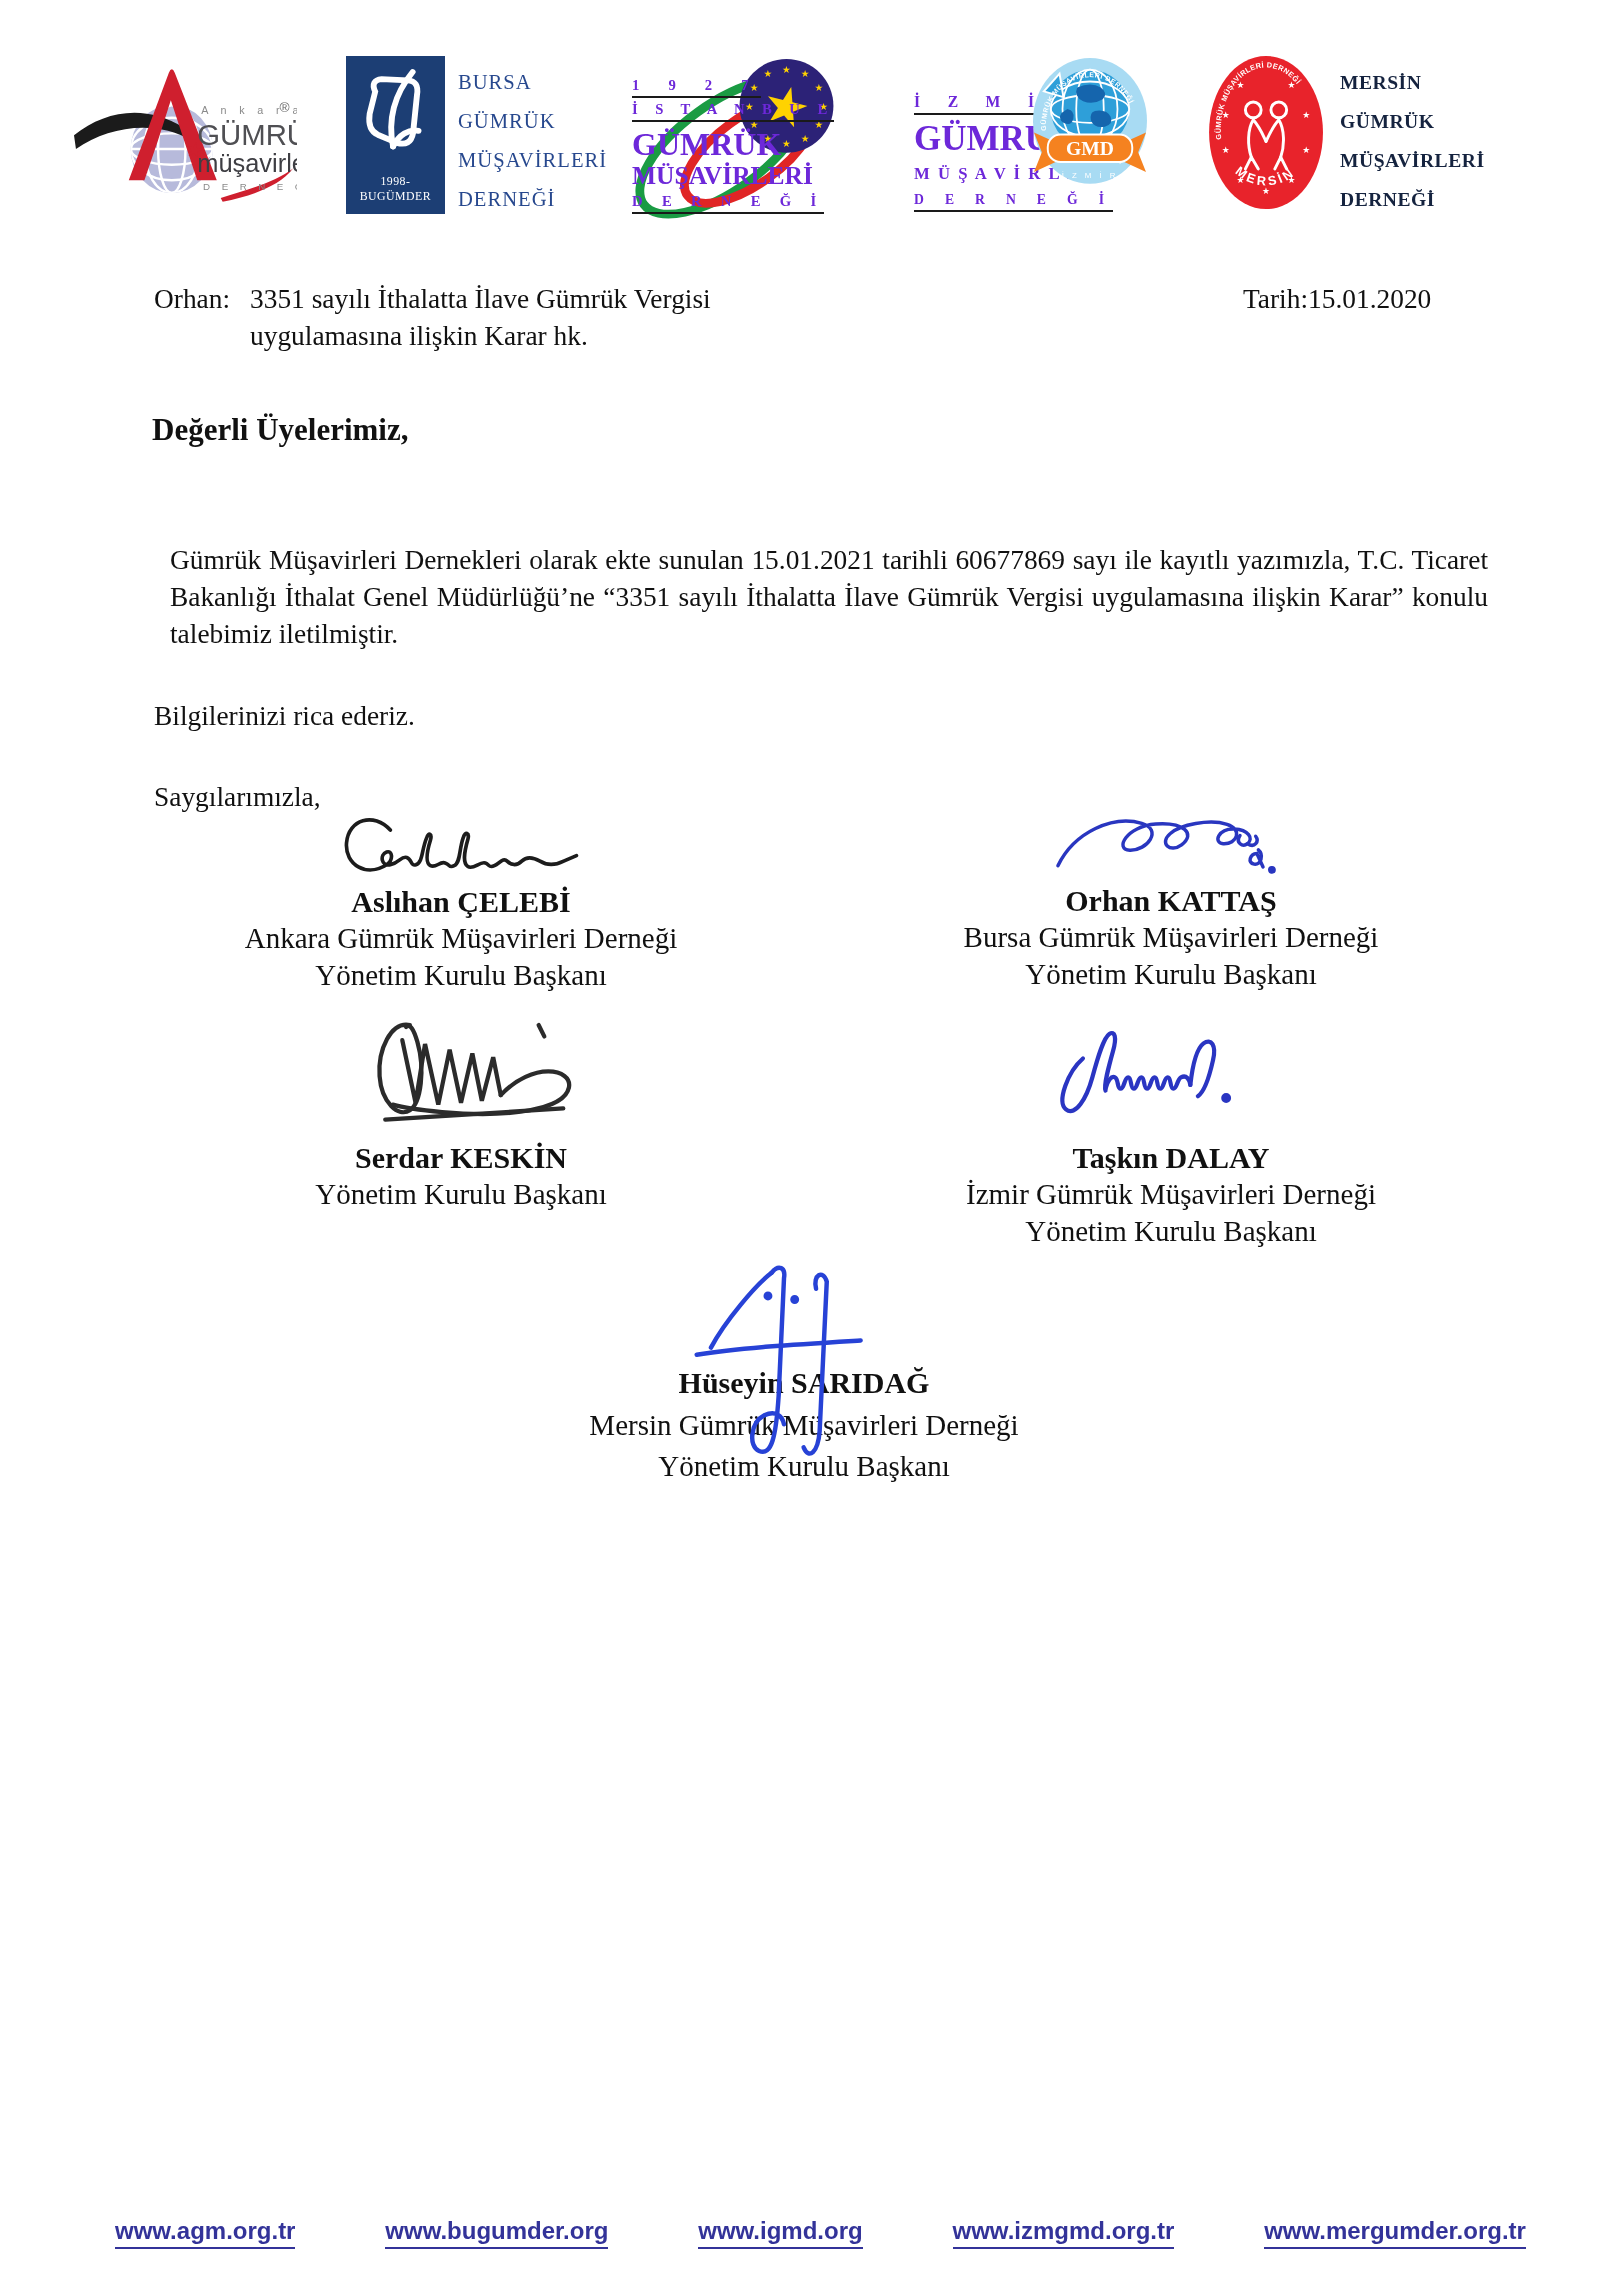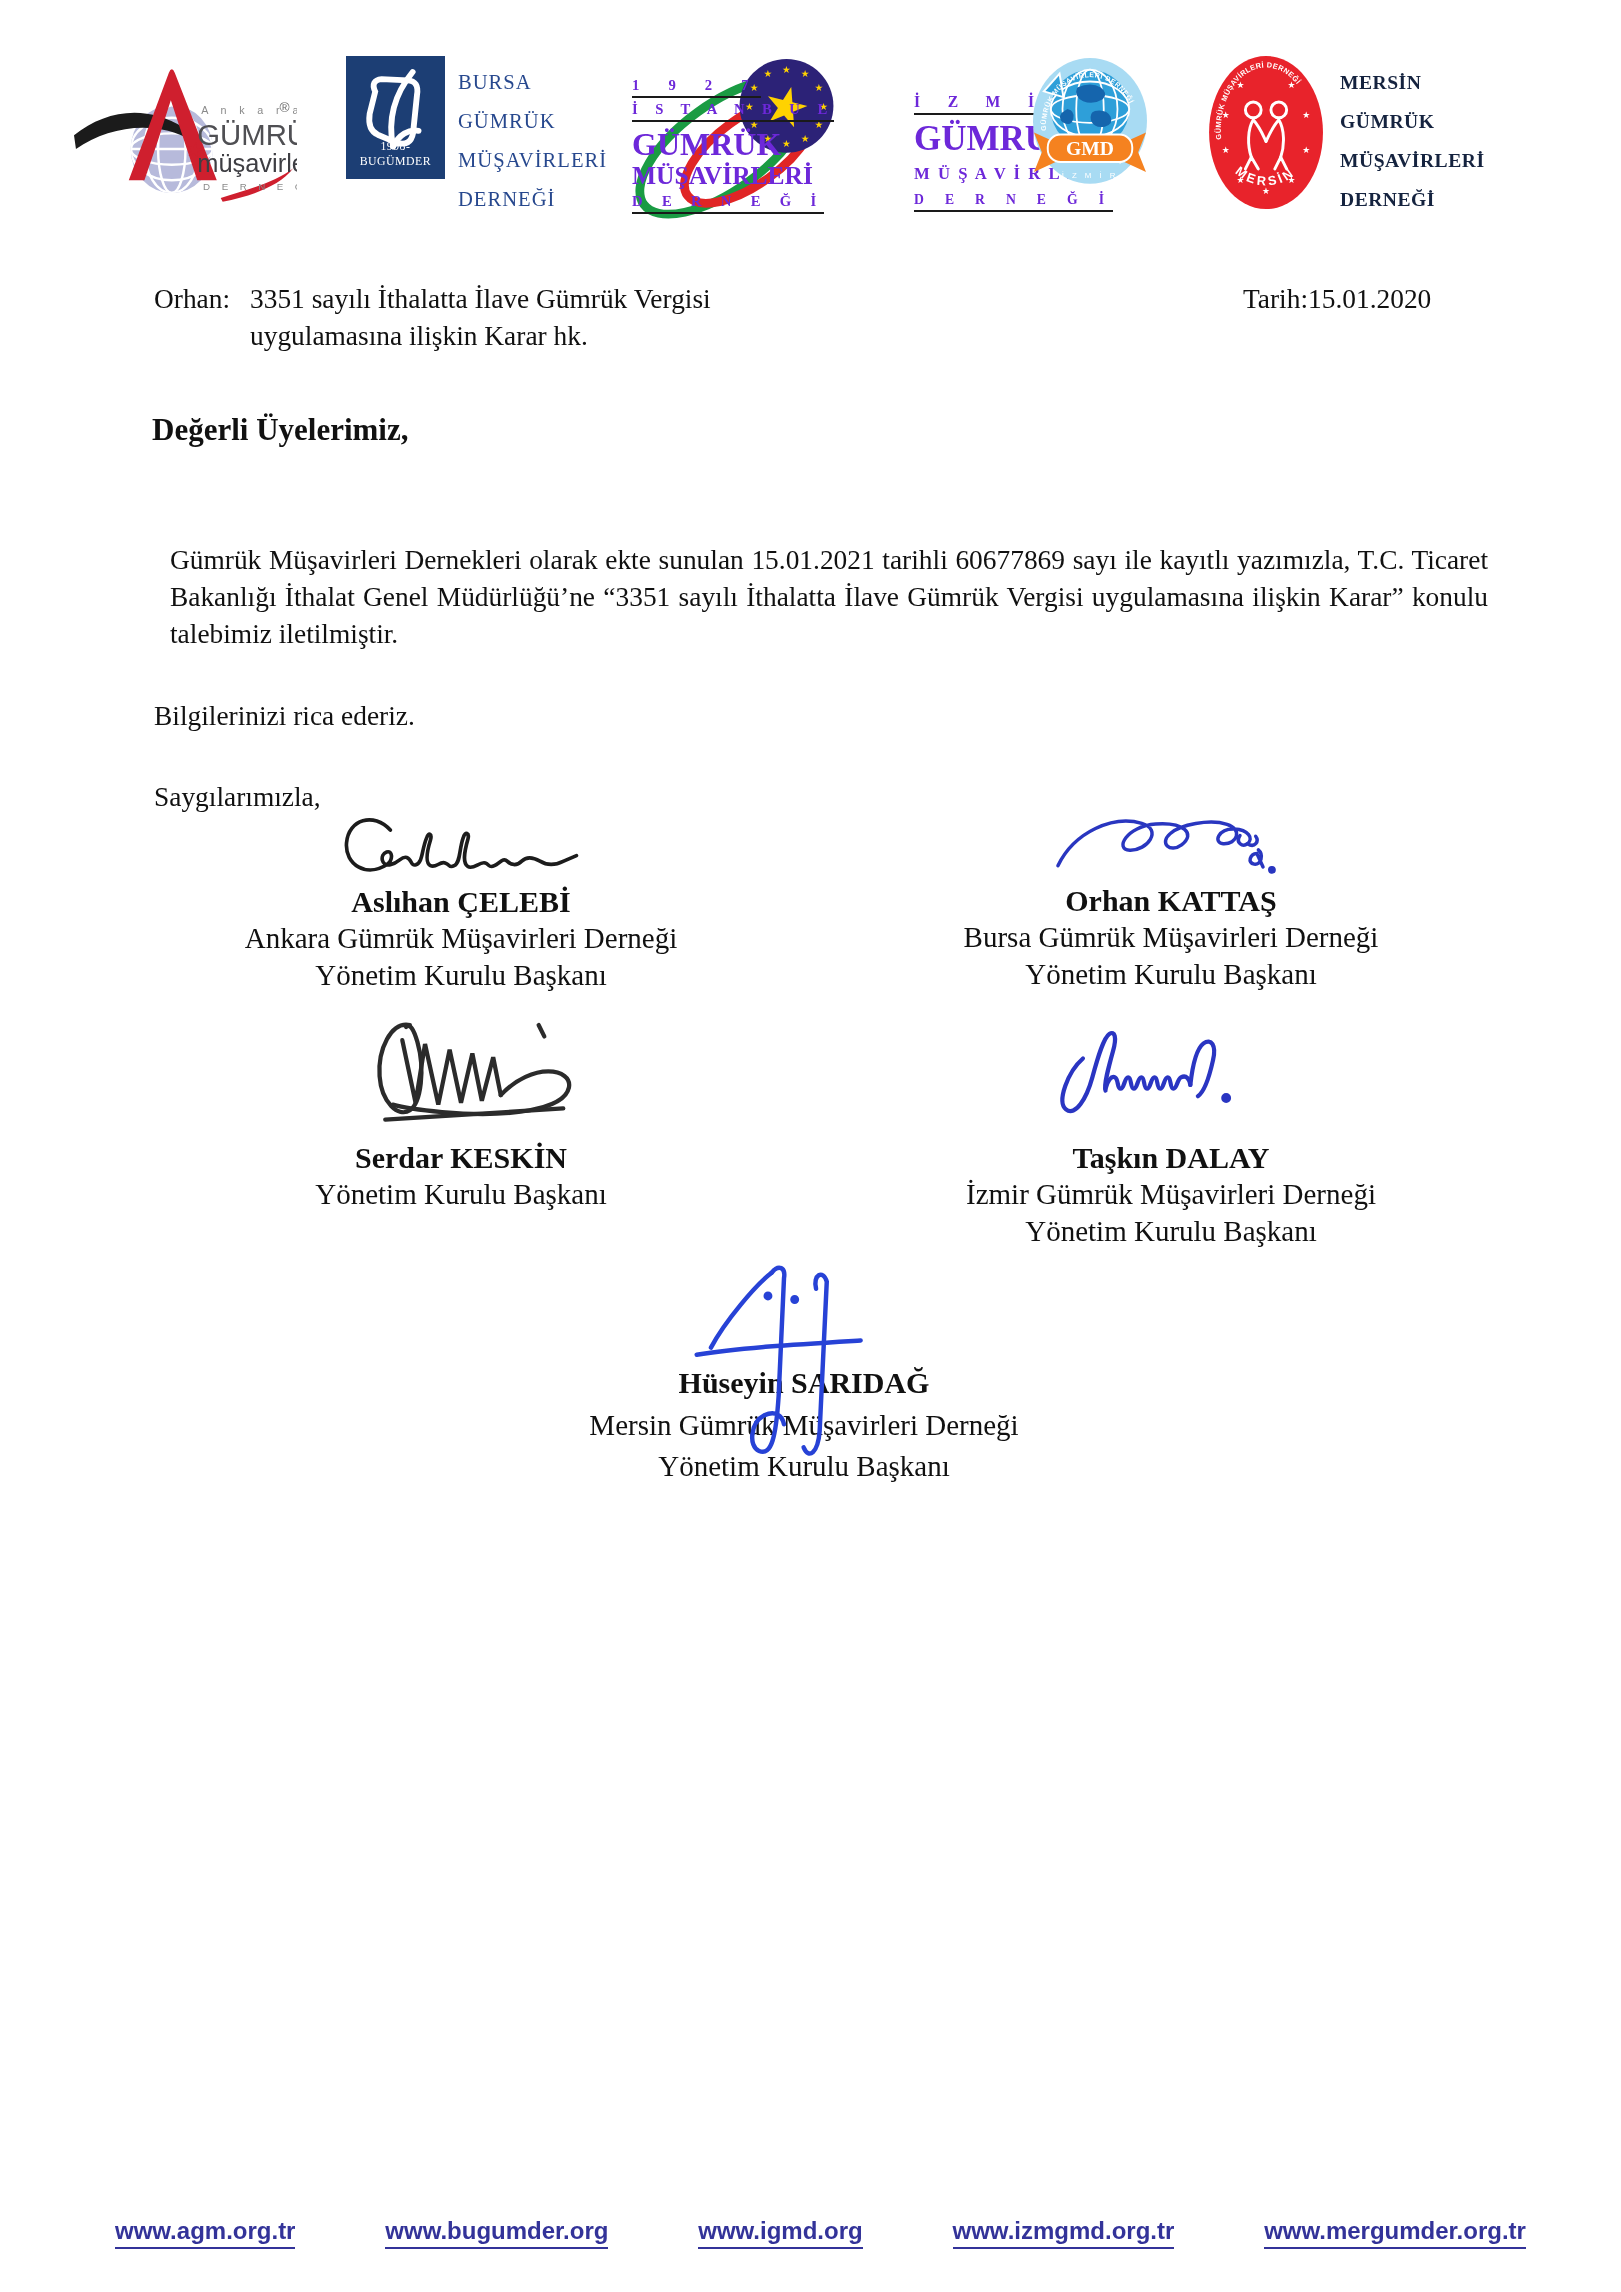--- a/index.html
+++ b/index.html
@@ -2,21 +2,21 @@
 <html><head>
 <meta charset="utf-8">
 <style>
   html,body{margin:0;padding:0;background:#888;}
   .page{position:relative;width:1621px;height:2293px;background:#ffffff;margin:0 auto;
         font-family:"Liberation Serif",serif;color:#111;overflow:hidden;}
   .abs{position:absolute;}
   
   .logo{position:absolute;}
   
-  .bursa-box{position:absolute;left:2.9px;top:1px;width:99px;height:123px;background:#1c3e74;}
+  .bursa-box{position:absolute;left:2.9px;top:1px;width:99px;height:158px;background:#1c3e74;}
   .bursa-badge{position:absolute;left:0;bottom:9.8px;width:100%;text-align:center;
                color:#fff;font-family:"Liberation Serif",serif;font-size:11.8px;letter-spacing:0.5px;}
   .bursa-lines{position:absolute;left:115px;top:7.8px;color:#27488e;font-size:20.6px;
                letter-spacing:1px;line-height:39px;font-family:"Liberation Serif",serif;}
   
   .stack{position:absolute;color:#6d28d9;}
   .rule-line{display:inline-block;border-bottom:2px solid #1a1a1a;padding-bottom:2px;}
   .ist-year{font-size:14.7px;letter-spacing:12.7px;font-weight:bold;}
   .ist-city{font-size:14.7px;letter-spacing:6.9px;font-weight:bold;}
   .ist-big{font-size:32px;font-weight:bold;line-height:33px;letter-spacing:0px;}

